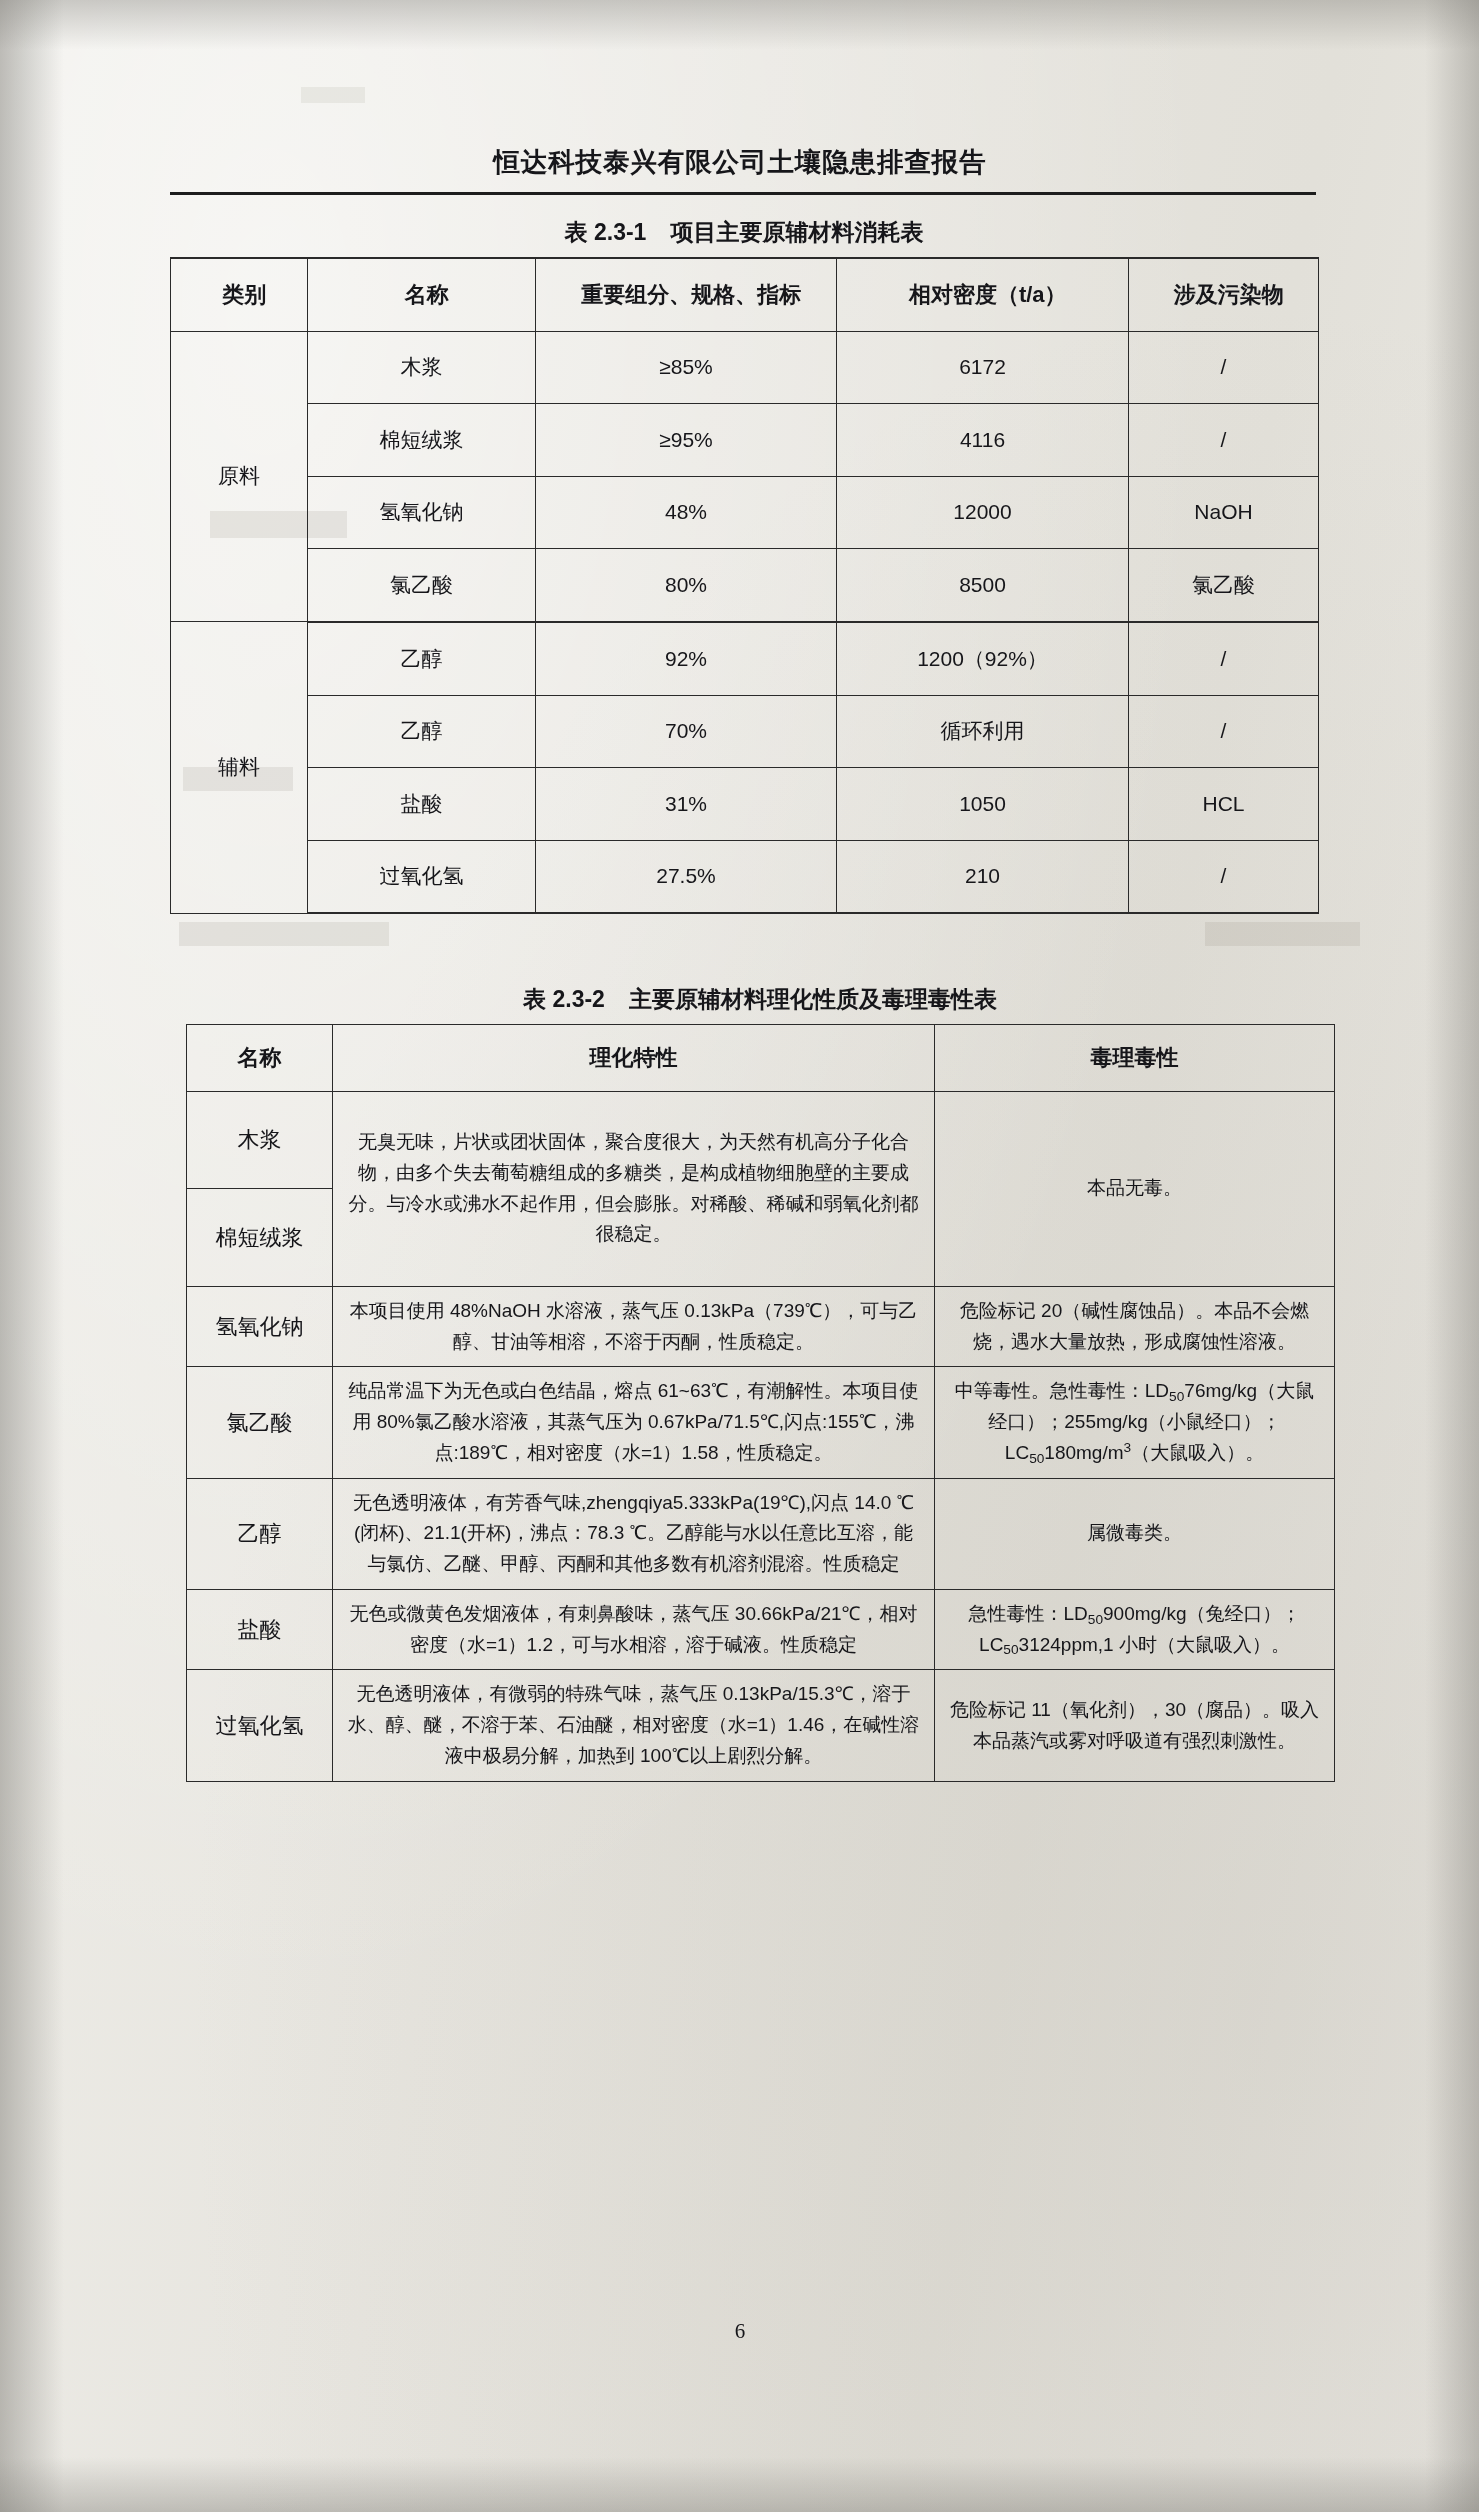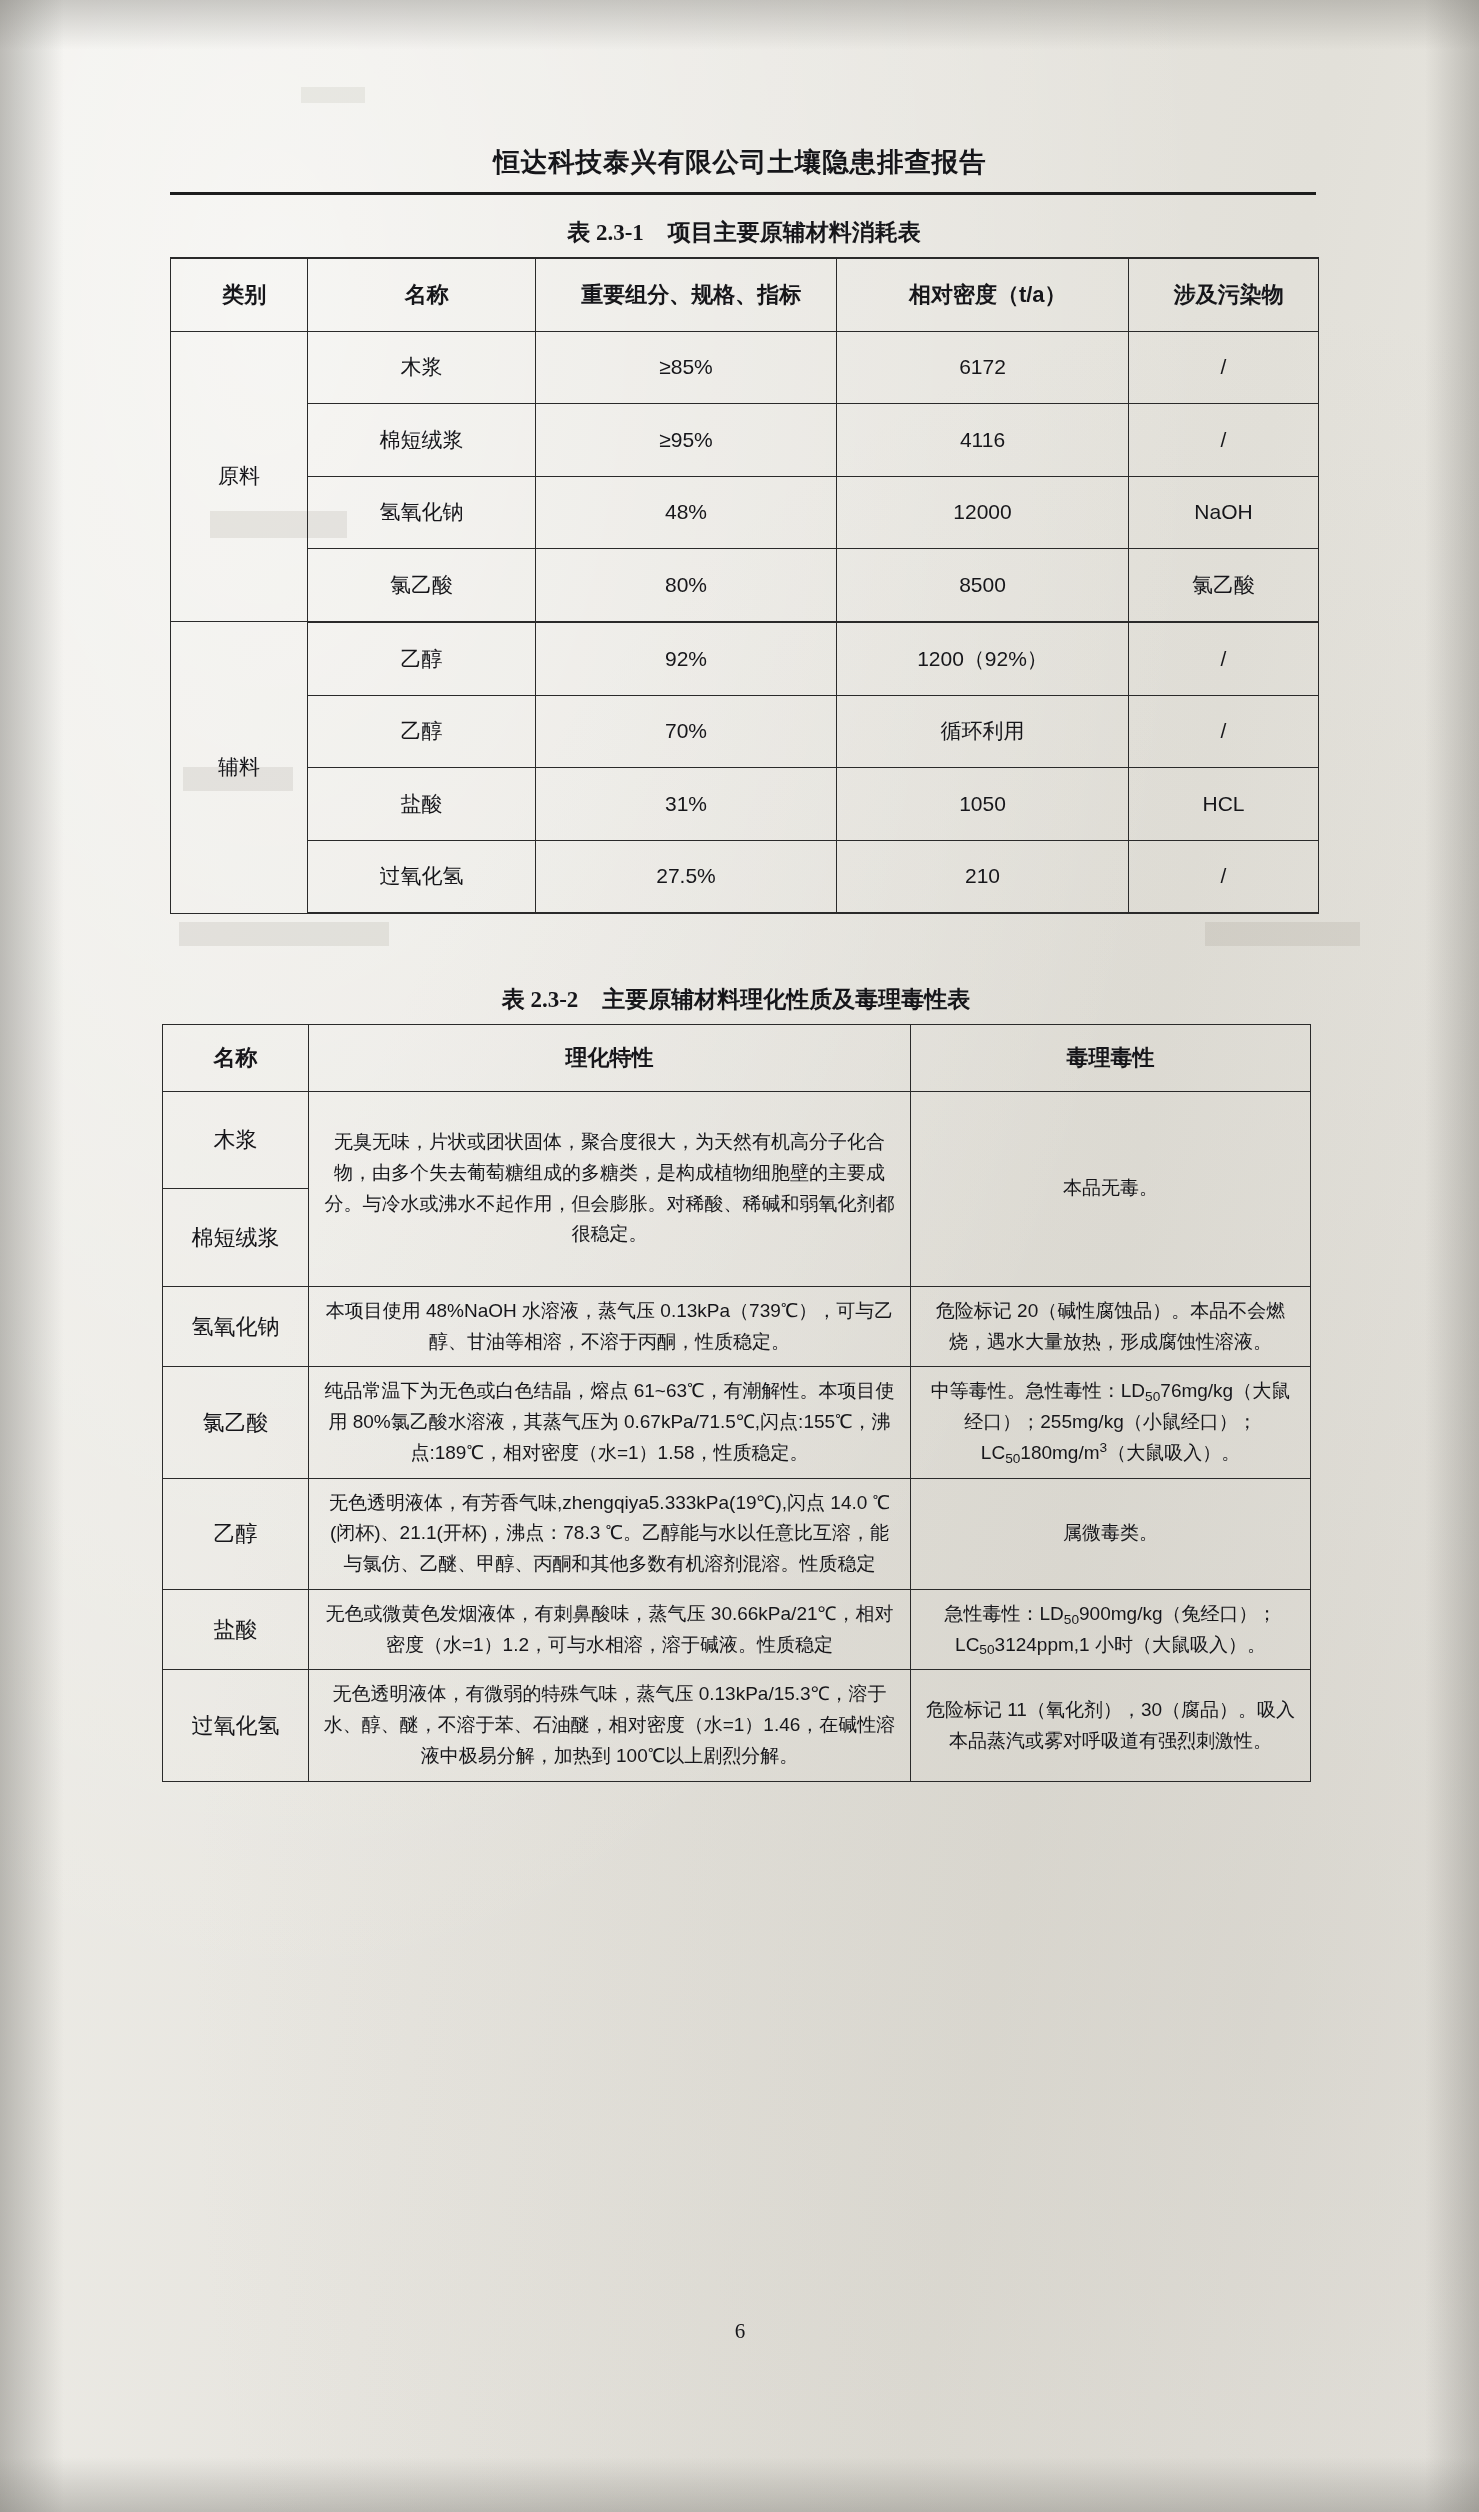--- a/index.html
+++ b/index.html
@@ -82,21 +82,21 @@
     left: 170px;
     width: 1146px;
     height: 2.7px;
     background: #1d1d1d;
   }
 
   .tbl-caption {
     text-align: center;
     font-size: 23px;
     font-weight: bold;
-    font-family: Liberation Serif, serif;
+    font-family: Liberation Sans, sans-serif;
     margin: 0 0 9px 0;
   }
   .tbl-caption .gap { display: inline-block; width: 24px; }
 
   table {
     border-collapse: collapse;
     width: 100%;
     table-layout: fixed;
   }
   table td, table th {
@@ -120,21 +120,21 @@
     top: 217px;
     width: 1148px;
   }
   #table1 td, #table1 th { height: 57px; }
   #table1 .thick-top { border-top-width: 2.7px; padding-left: 16px; }
   #table1 .thick-bottom { border-bottom-width: 2.7px; }
 
   
   #table2-wrap {
     position: absolute;
-    left: 162px;
+    left: 186px;
     top: 984px;
     width: 1148px;
   }
   #table2 td.name {
     font-size: 22px;
     font-weight: normal;
   }
   #table2 td.prop, #table2 td.tox {
     text-align: center;
     font-size: 19px;

